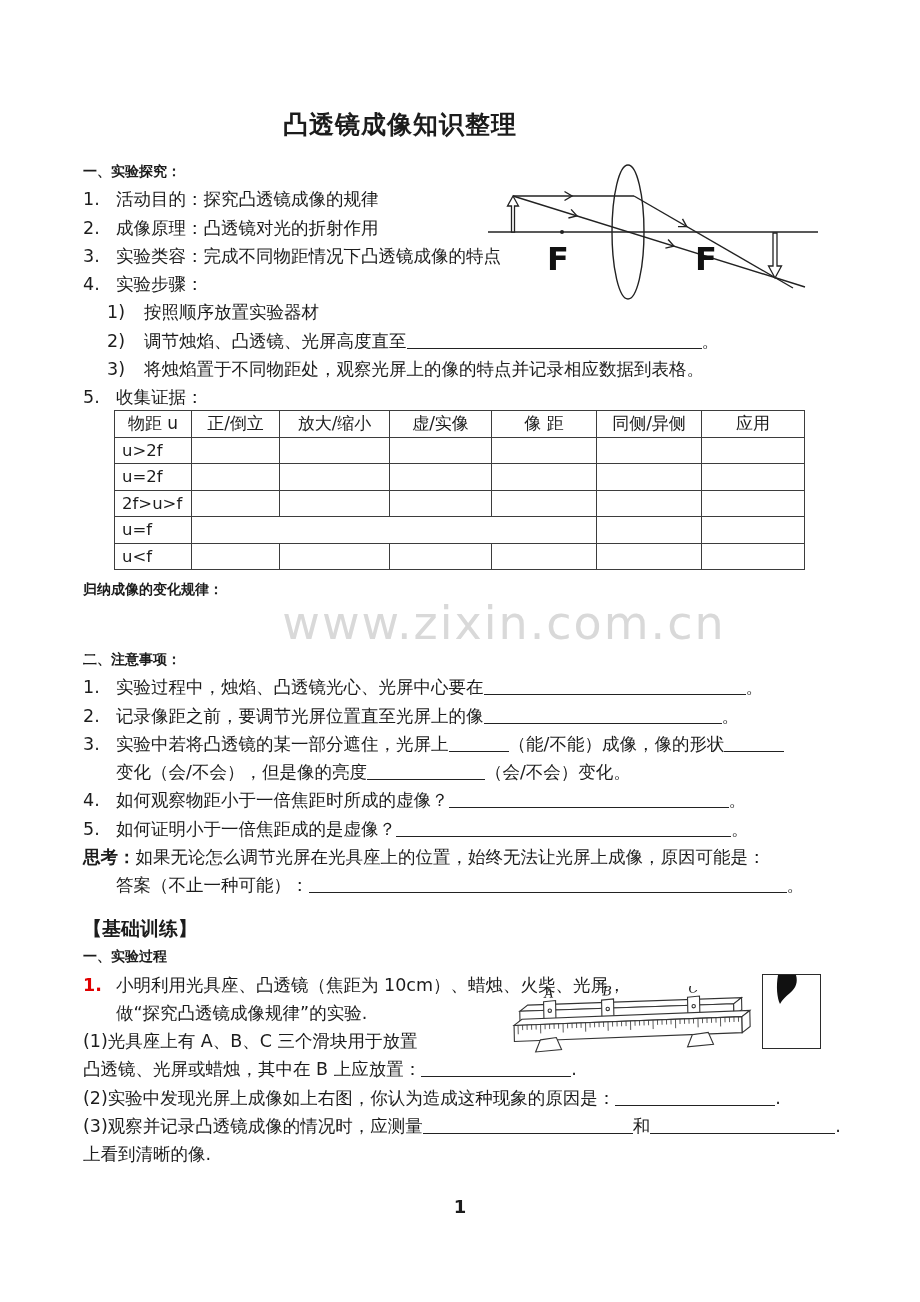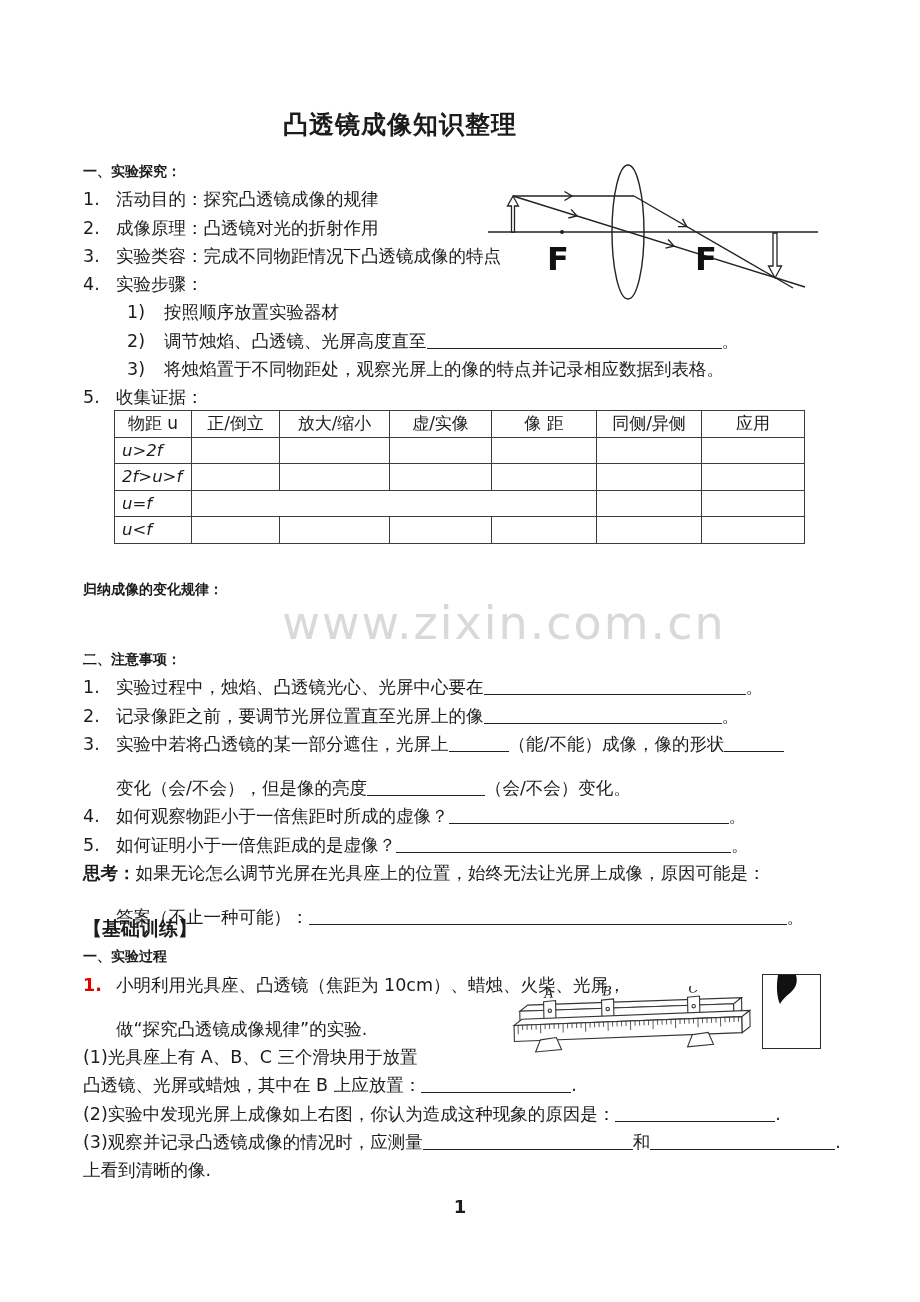--- a/index.html
+++ b/index.html
@@ -1,32 +1,32 @@
 <!DOCTYPE html>
 <html><head>
 <meta charset="utf-8">
 <style>
   html,body{margin:0;padding:0;background:#888;}
   .page{position:relative;width:920px;height:1302px;background:#ffffff;margin:0 auto;
         font-family:"DejaVu Sans",sans-serif;color:#1c1c1c;font-size:17.5px;overflow:hidden;}
   .line{height:28.3px;line-height:28.3px;white-space:nowrap;}
   .num{display:inline-block;width:33px;}
   .subnum{display:inline-block;width:37px;}
-  .sub{margin-left:44px;}
-  .cont{margin-left:33px;margin-top:16px;}
+  .sub{margin-left:24px;}
+  .cont{margin-left:33px;}
   .b{font-weight:bold;}
   .blank{display:inline-block;border-bottom:1.6px solid #222;height:15px;vertical-align:-2px;}
   #title{position:absolute;top:108px;left:0;width:800px;text-align:center;
          font-size:25px;font-weight:bold;letter-spacing:1px;}
   #block-exp{position:absolute;left:83px;top:157px;}
   #ray-diagram{position:absolute;left:482px;top:158px;}
   #lens-table{position:absolute;left:114px;top:410px;border-collapse:collapse;table-layout:fixed;}
   #lens-table th,#lens-table td{border:1.6px solid #3d3d3d;height:25.5px;padding:0;
          font-weight:normal;font-size:17px;text-align:center;}
-  #lens-table td.rowlabel{text-align:left;padding-left:7px;font-size:16.5px;font-style:italic;}
+  #lens-table td.rowlabel{text-align:left;padding-left:7px;font-size:16.5px;}
   #summary{position:absolute;left:83px;top:581px;font-weight:bold;font-size:14px;}
   #watermark{position:absolute;left:0;top:596px;width:920px;text-align:center;
          font-size:46px;color:#d9d9d9;letter-spacing:2px;white-space:nowrap;
          transform:translateX(44px);}
   #block-notes{position:absolute;left:83px;top:645px;}
   #block-training{position:absolute;left:83px;top:914px;}
   .h{font-weight:bold;font-size:14px;}
   .h2{font-weight:bold;font-size:19px;}
   .rednum{color:#e00000;font-weight:bold;}
   #bench{position:absolute;left:504px;top:986px;}
@@ -88,20 +88,29 @@
       <th>物距 u</th>
       <th>正/倒立</th>
       <th>放大/缩小</th>
       <th>虚/实像</th>
       <th>像 距</th>
       <th>同侧/异侧</th>
       <th>应用</th>
     </tr>
     <tr>
       <td class="rowlabel">u&gt;2f</td>
+      <td></td>
+          <td></td>
+          <td></td>
+          <td></td>
+          <td></td>
+          <td></td>
+    </tr>
+    <tr>
+      <td class="rowlabel">u=2f</td>
       <td></td>
           <td></td>
           <td></td>
           <td></td>
           <td></td>
           <td></td>
     </tr>
     <tr>
       <td class="rowlabel">2f&gt;u&gt;f</td>
       <td></td>

